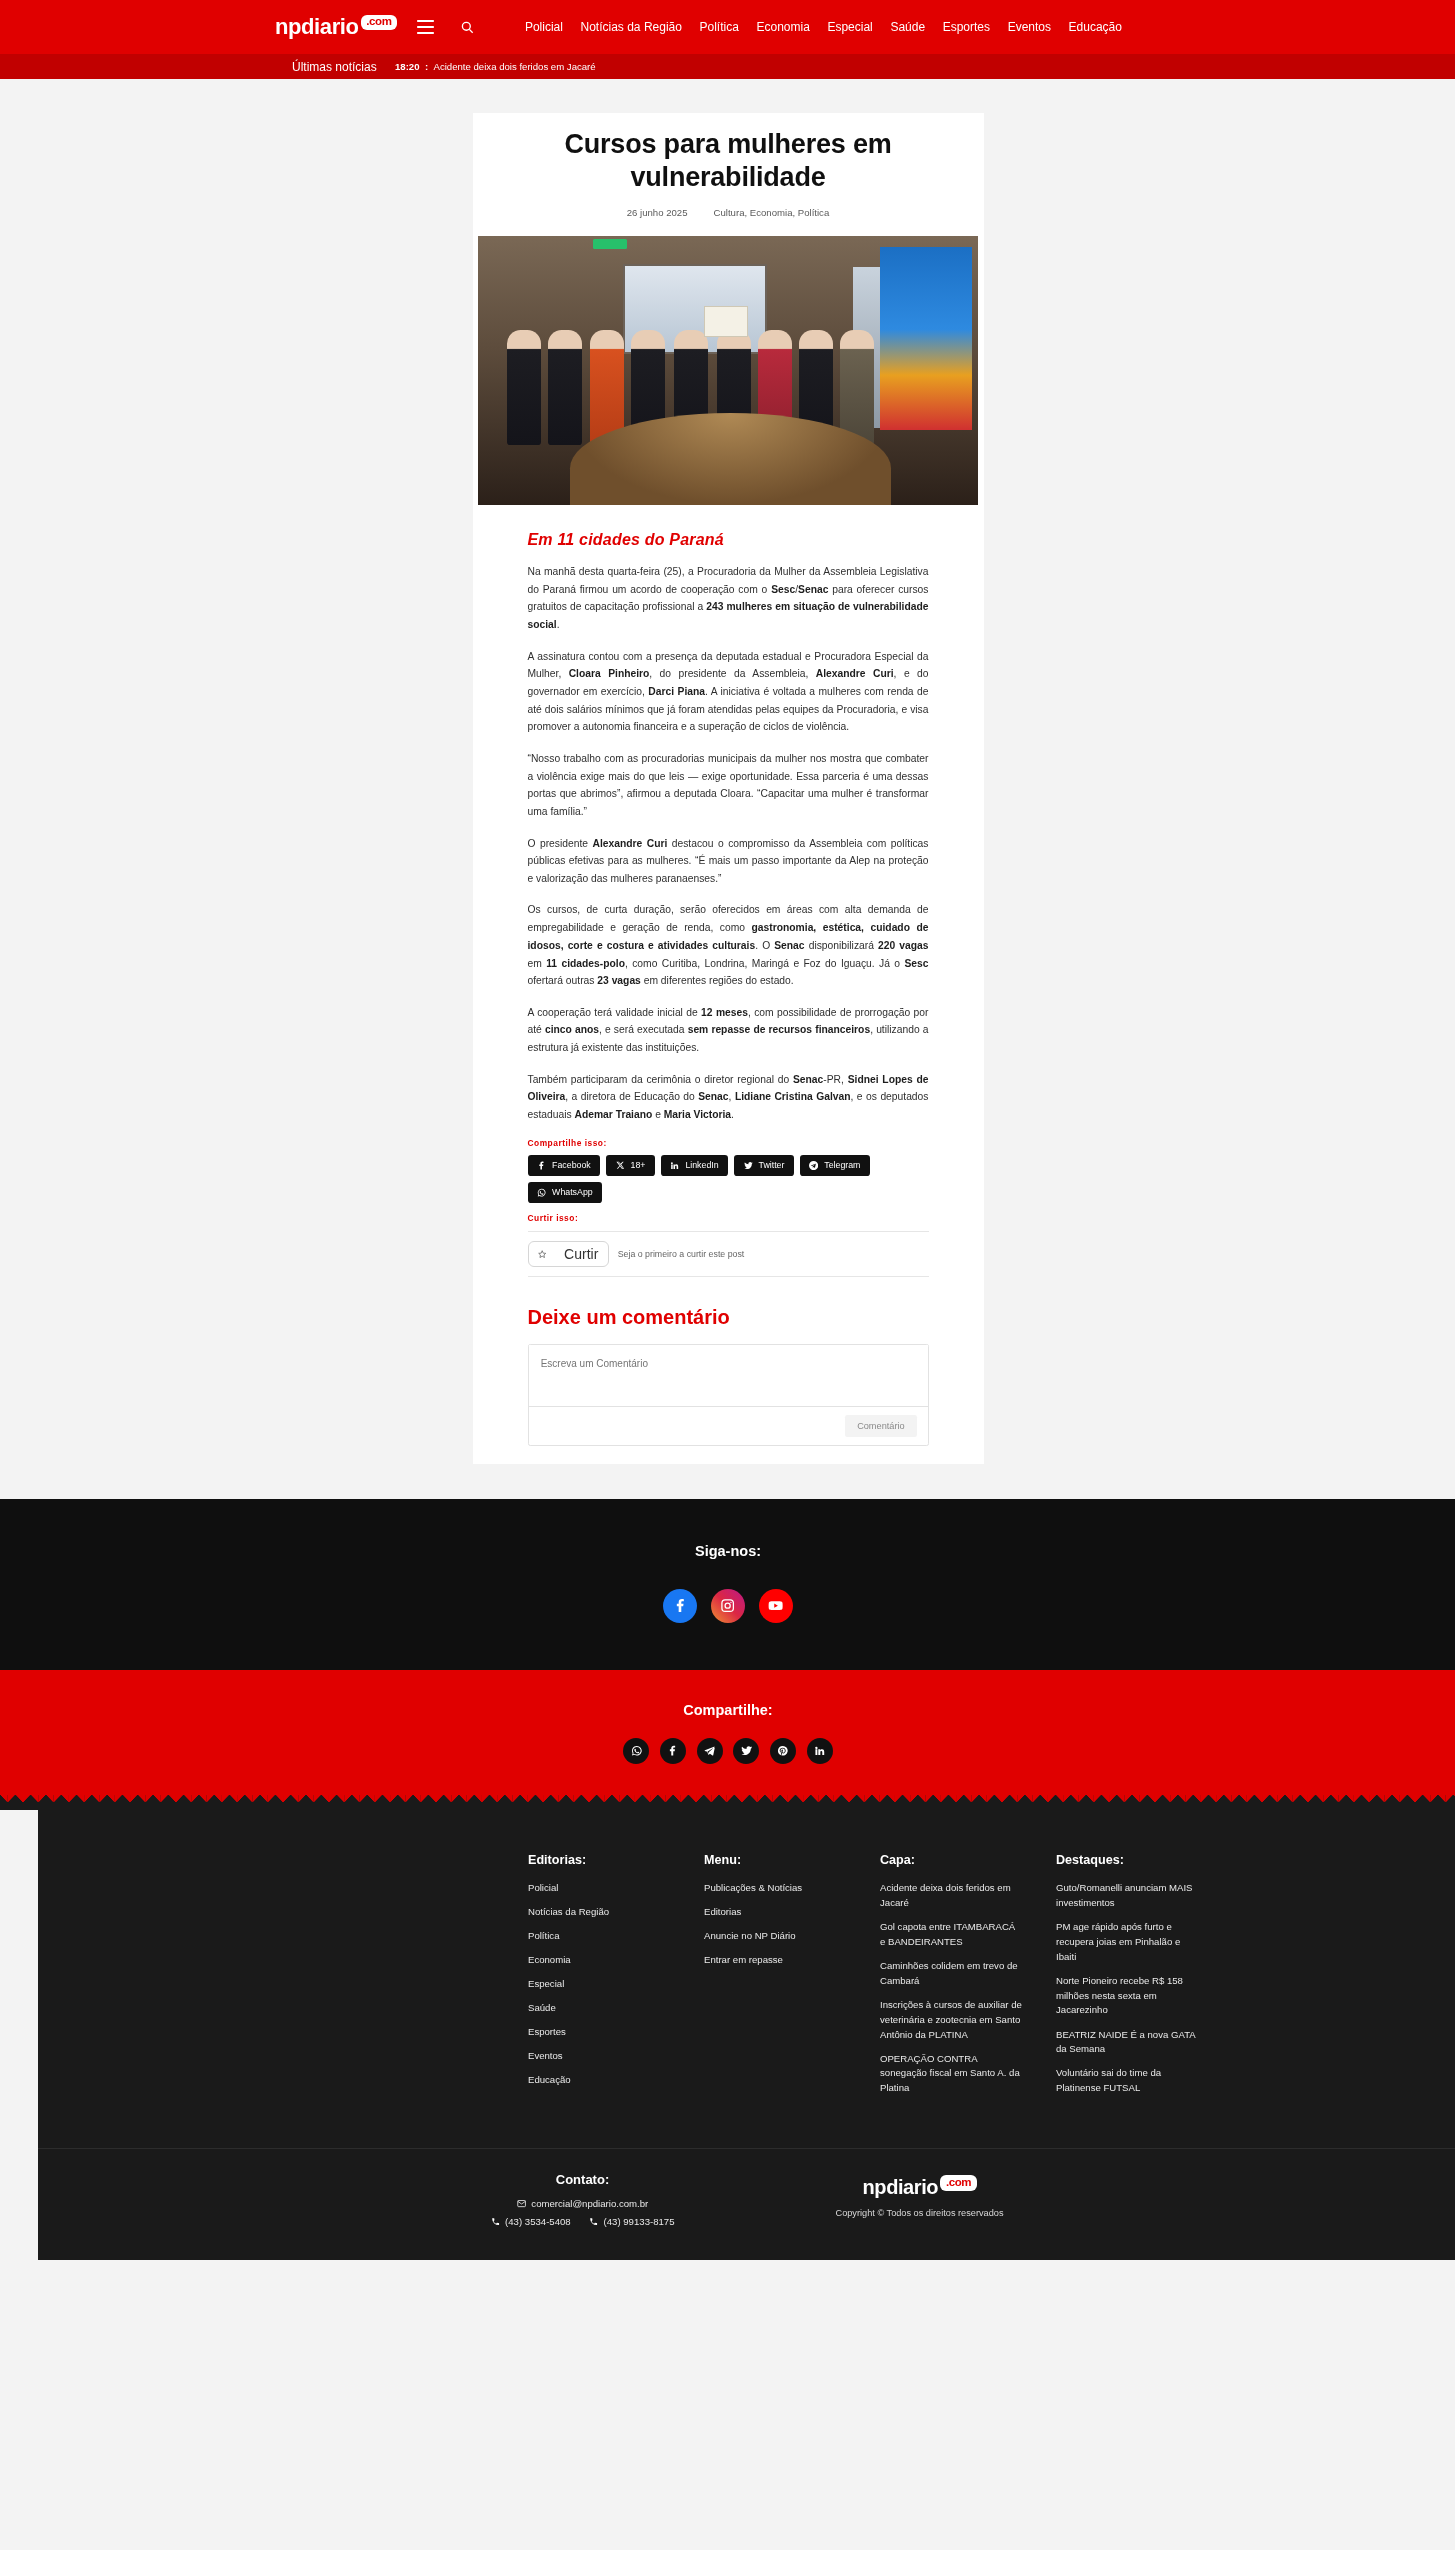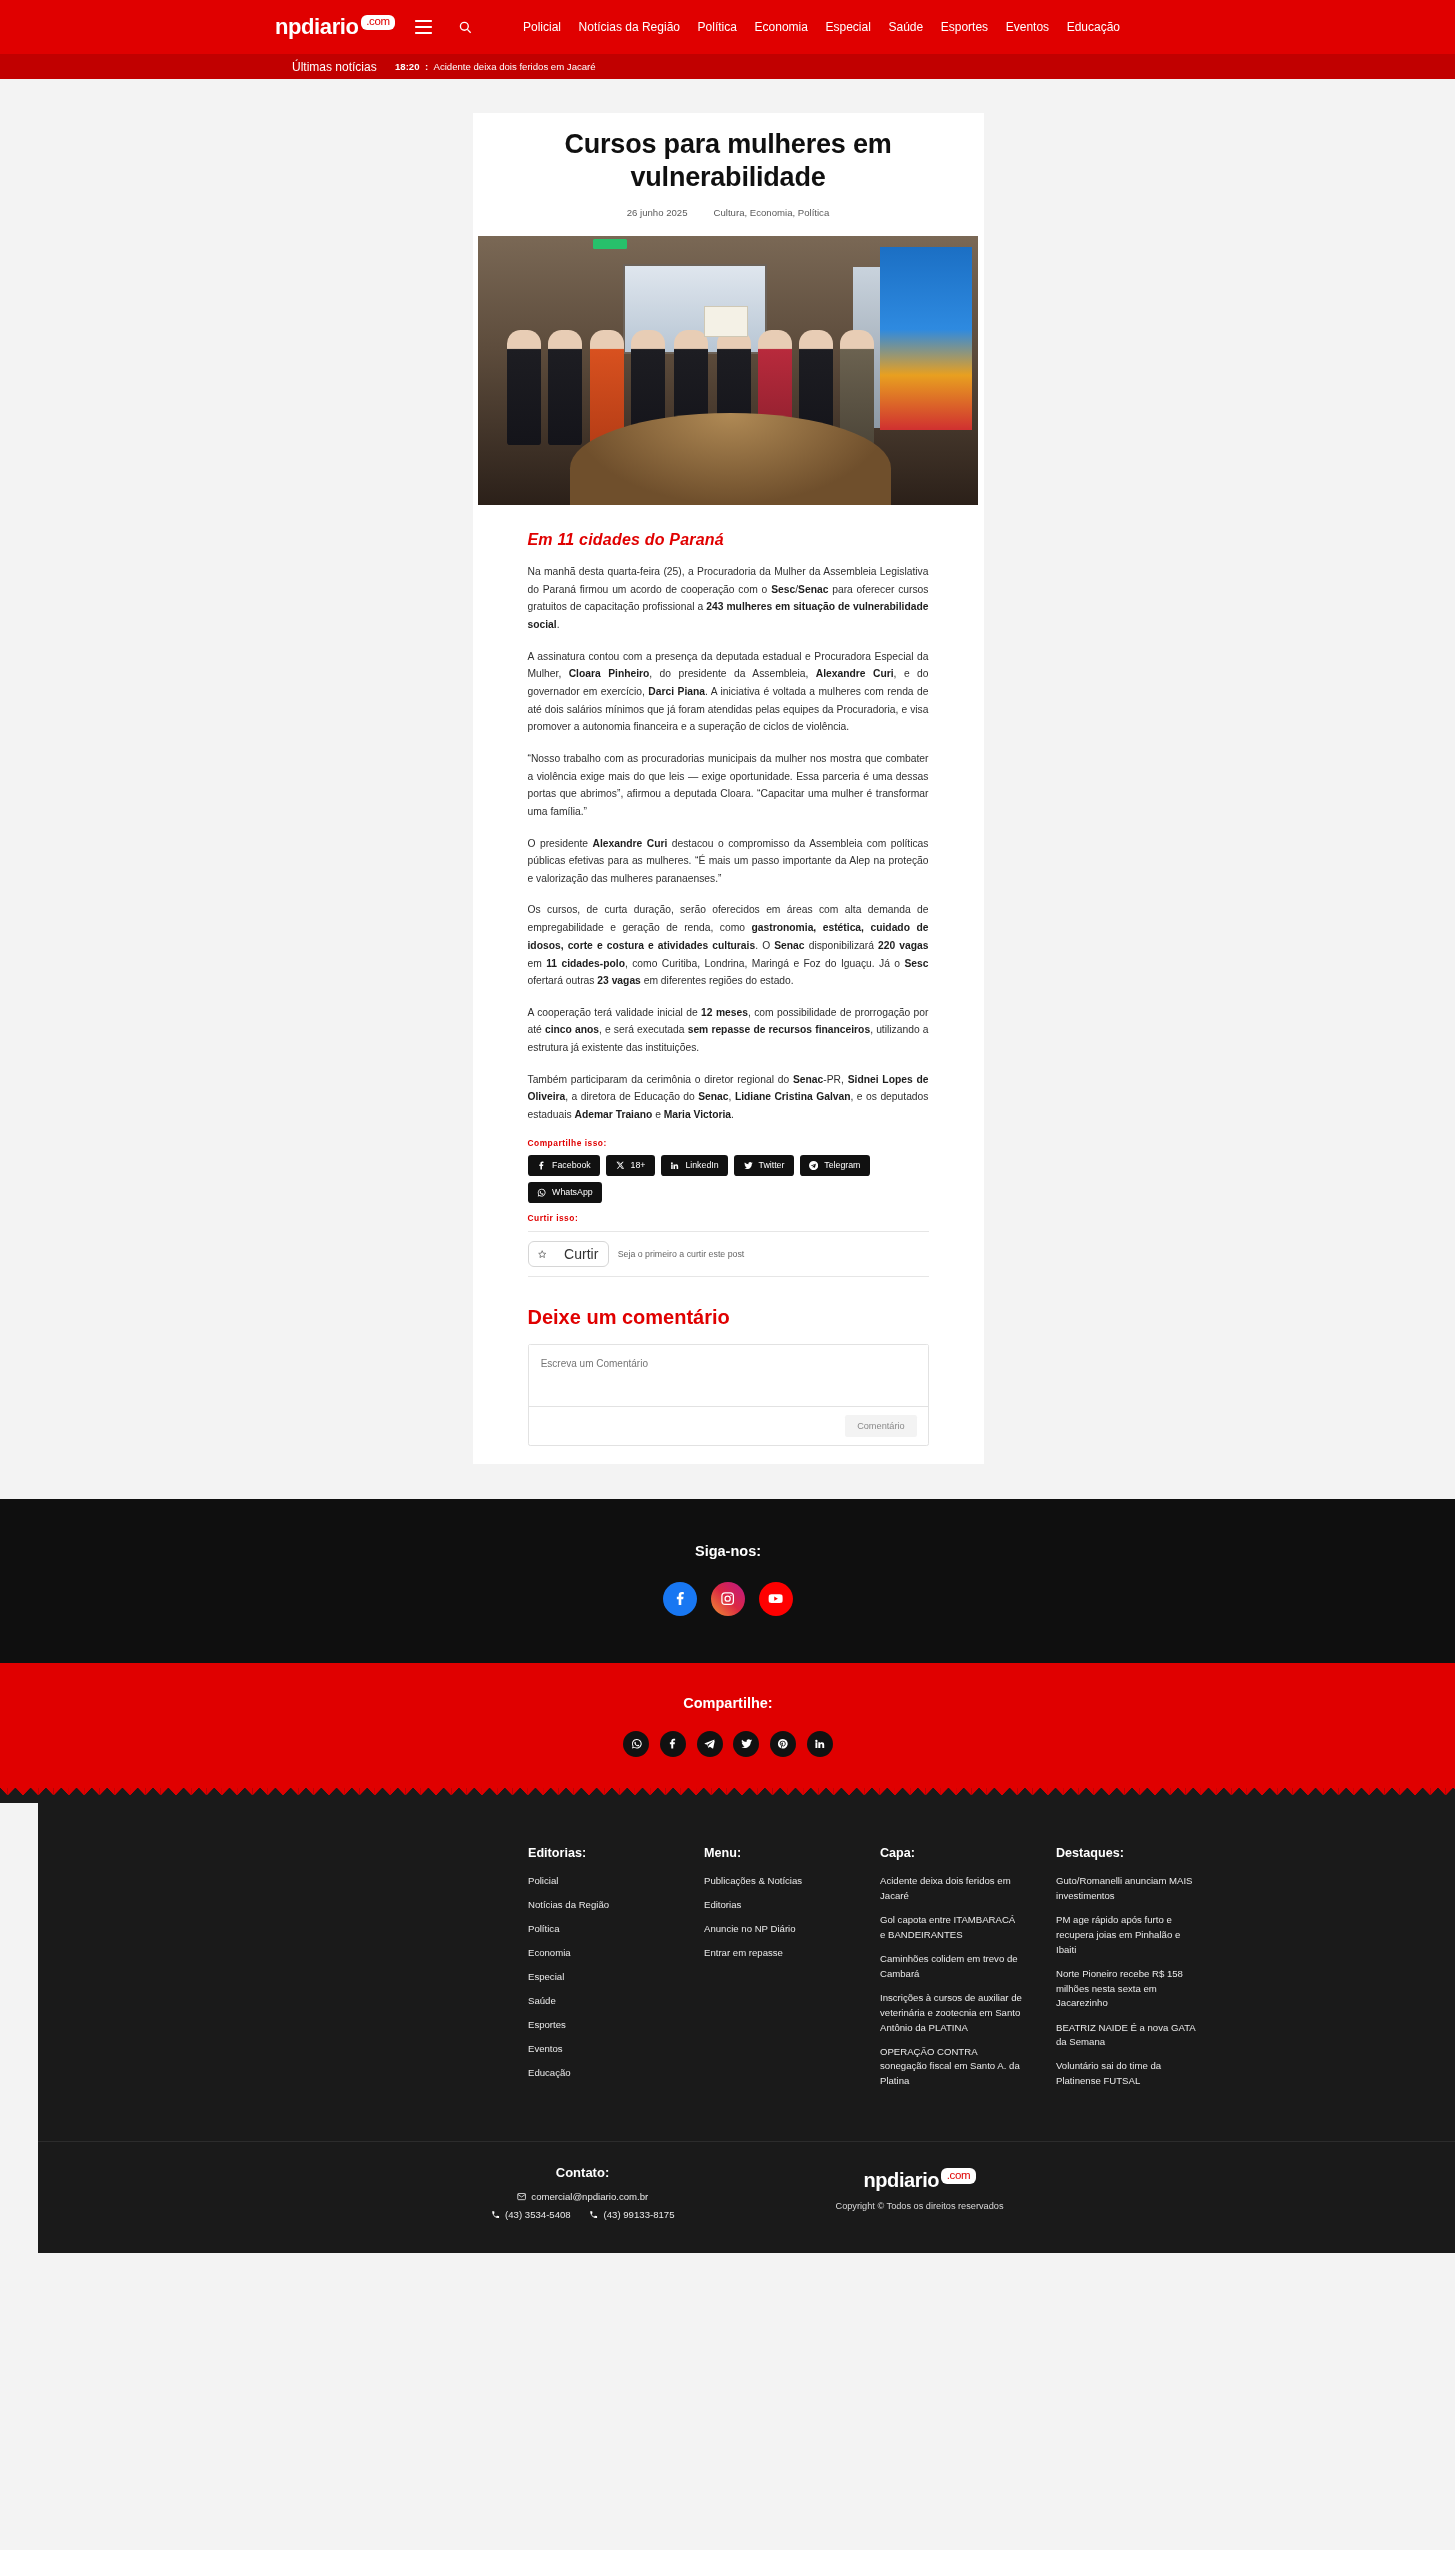--- a/index.html
+++ b/index.html
@@ -32,21 +32,21 @@
     position: relative;
   }
   .logo .np { font-weight: 700; }
   .logo .dotcom {
     background: #fff;
     color: #e00000;
     font-size: 11.5px;
     border-radius: 6px;
     padding: 1.5px 5.4px 2.3px 5.4px;
     margin-left: 2.3px;
-    font-weight: 400;
+    font-weight: 700;
     position: relative;
     top: -1.5px;
   }
   .hamburger {
     margin-left: 20px;
     width: 17px;
     height: 13.8px;
     display: flex;
     flex-direction: column;
     justify-content: space-between;
@@ -260,21 +260,21 @@
     cursor: pointer;
     font-family: "Liberation Sans", sans-serif;
   }
 
   
   .follow {
     background: #0f0f0f;
     padding: 44px 0 47px 0;
     text-align: center;
   }
-  .follow h3 { color: #fff; font-size: 14.5px; font-weight: 700; margin-bottom: 23px; }
+  .follow h3 { color: #fff; font-size: 14.5px; font-weight: 700; margin-bottom: 30px; }
   .follow-icons { display: flex; justify-content: center; gap: 13.8px; }
   .circle-icon {
     width: 34px; height: 34px; border-radius: 50%;
     display: flex; align-items: center; justify-content: center;
     cursor: pointer;
   }
   .ci-fb { background: #1877f2; }
   .ci-ig { background: linear-gradient(45deg,#f09433,#dc2743,#bc1888); }
   .ci-yt { background: #ff0000; }
 

